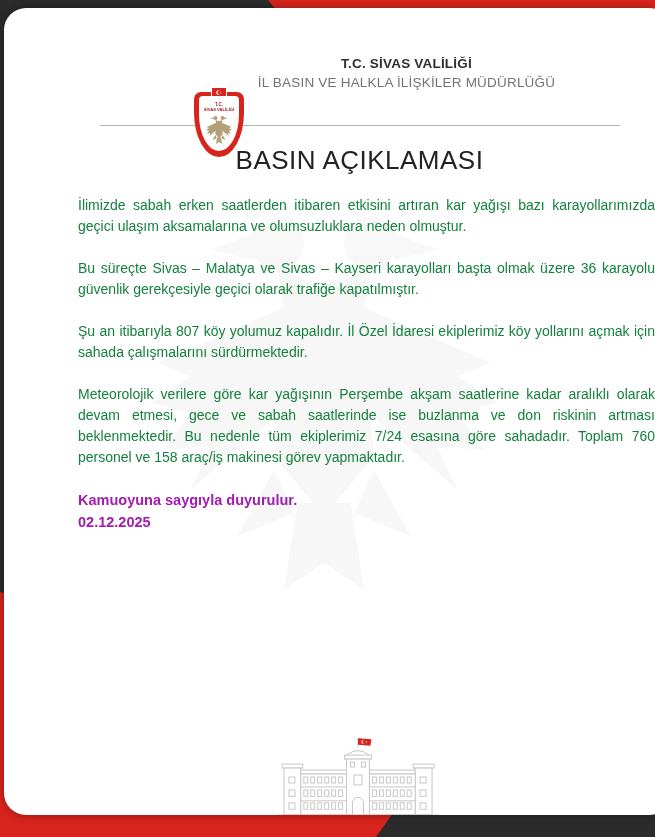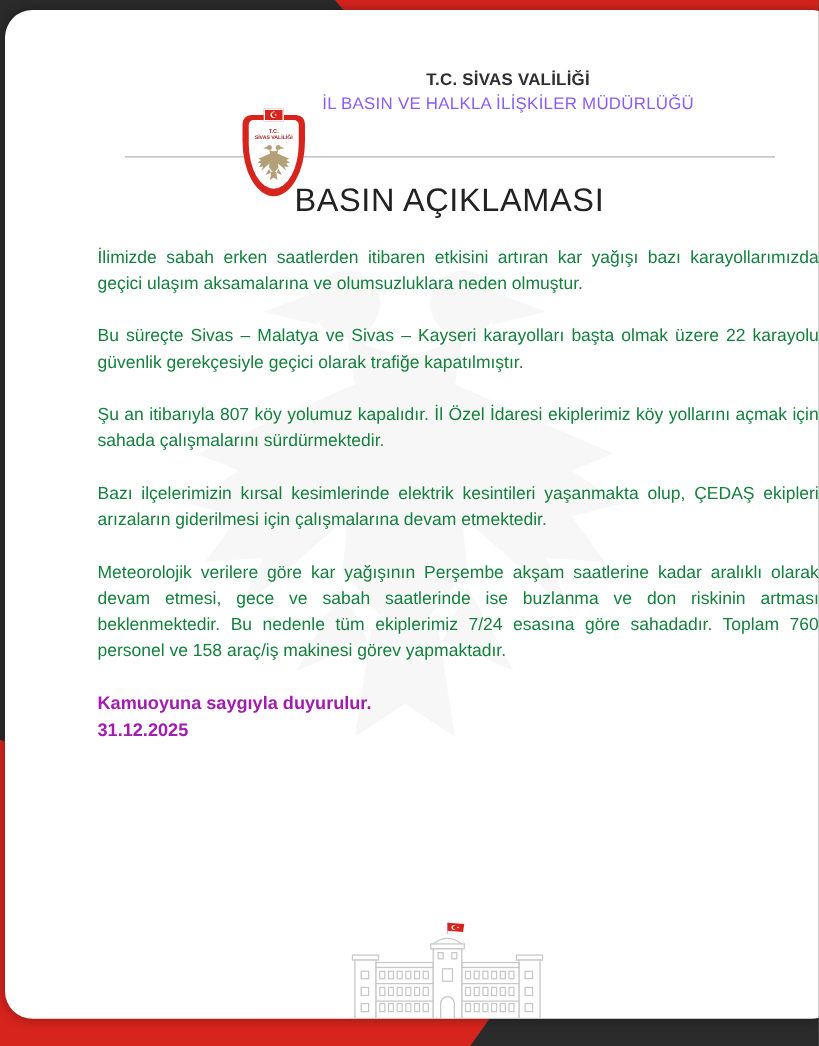--- a/index.html
+++ b/index.html
@@ -40,21 +40,21 @@
     background:#d7241d;color:#fff;font-size:7px;line-height:10px;text-align:center;
     border:1px solid #fff;box-sizing:border-box;
   }
   .logo-tc{font-size:4.5px;color:#a32024;font-weight:bold;line-height:5px;margin-top:6px;}
   .logo-org{font-size:4.5px;color:#a32024;font-weight:bold;line-height:5px;white-space:nowrap;transform:scale(.92);}
   .logo-eagle{margin-top:1px;}
   .header-text{
     margin:46px 24px 0 118px;text-align:center;color:#2f2f2f;z-index:2;position:relative;
   }
   .org1{font-size:13.5px;font-weight:bold;line-height:19px;letter-spacing:.2px;}
-  .org2{font-size:13.5px;line-height:19px;letter-spacing:.2px;color:#8b5cf6;}
+  .org2{font-size:13.5px;line-height:19px;letter-spacing:.2px;color:#737373;}
   .divider{margin:33px auto 0;width:520px;height:0;border-top:1.5px solid #b5b5b5;}
   .title{
     margin:19px 0 0 0;text-align:center;font-size:26px;font-weight:normal;
     color:#222;letter-spacing:.5px;line-height:30px;position:relative;z-index:2;
   }
   .content{
     position:relative;z-index:2;margin-top:20px;padding:0 16px 0 30px;
     color:#15803d;font-size:14px;line-height:21px;text-align:justify;
   }
   .content p{margin:0 0 21px 0;}
@@ -119,29 +119,28 @@
       <div class="org2">İL BASIN VE HALKLA İLİŞKİLER MÜDÜRLÜĞÜ</div>
     </div>
   </div>
 
   <div class="divider"></div>
 
   <h1 class="title">BASIN AÇIKLAMASI</h1>
 
   <div class="content">
     <p>İlimizde sabah erken saatlerden itibaren etkisini artıran kar yağışı bazı karayollarımızda geçici ulaşım aksamalarına ve olumsuzluklara neden olmuştur.</p>
-    <p>Bu süreçte Sivas – Malatya ve Sivas – Kayseri karayolları başta olmak üzere 22 karayolu güvenlik gerekçesiyle geçici olarak trafiğe kapatılmıştır.</p>
+    <p>Bu süreçte Sivas – Malatya ve Sivas – Kayseri karayolları başta olmak üzere 36 karayolu güvenlik gerekçesiyle geçici olarak trafiğe kapatılmıştır.</p>
     <p>Şu an itibarıyla 807 köy yolumuz kapalıdır. İl Özel İdaresi ekiplerimiz köy yollarını açmak için sahada çalışmalarını sürdürmektedir.</p>
-    <p>Bazı ilçelerimizin kırsal kesimlerinde elektrik kesintileri yaşanmakta olup, ÇEDAŞ ekipleri arızaların giderilmesi için çalışmalarına devam etmektedir.</p>
     <p>Meteorolojik verilere göre kar yağışının Perşembe akşam saatlerine kadar aralıklı olarak devam etmesi, gece ve sabah saatlerinde ise buzlanma ve don riskinin artması beklenmektedir. Bu nedenle tüm ekiplerimiz 7/24 esasına göre sahadadır. Toplam 760 personel ve 158 araç/iş makinesi görev yapmaktadır.</p>
   </div>
 
   <div class="closing">
     <div>Kamuoyuna saygıyla duyurulur.</div>
-    <div>31.12.2025</div>
+    <div>02.12.2025</div>
   </div>
 
   <svg class="building" viewBox="0 0 330 160" xmlns="http://www.w3.org/2000/svg">
     <g stroke="#c7c7c7" fill="#ffffff" stroke-width="2">
 
       <rect x="12" y="54" width="42" height="8"></rect>
         <rect x="16" y="62" width="34" height="94"></rect>
       <rect x="276" y="54" width="42" height="8"></rect>
         <rect x="280" y="62" width="34" height="94"></rect>
 

